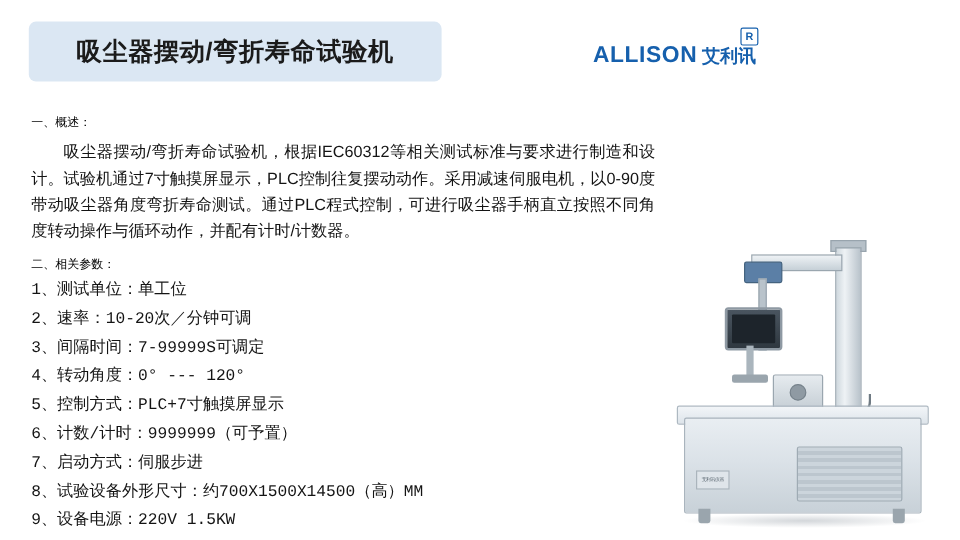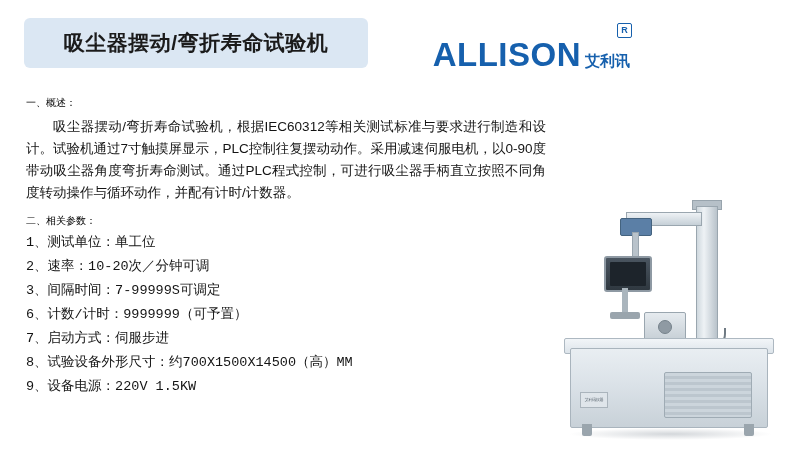--- a/index.html
+++ b/index.html
@@ -44,21 +44,21 @@
   
   .logo {
     position: absolute;
     right: 22px;
     top: 36px;
     display: flex;
     align-items: baseline;
     gap: 4px;
   }
   .logo .logo-en {
-    font-size: 33px;
+    font-size: 19px;
     font-weight: bold;
     color: #1660ad;
     letter-spacing: 0.5px;
   }
   .logo .logo-cn {
     font-size: 15px;
     font-weight: bold;
     color: #1660ad;
     letter-spacing: 0px;
   }
@@ -317,20 +317,22 @@
   </div>
 
   <div class="content">
     <p class="section-head">一、概述：</p>
     <p class="overview-para">吸尘器摆动/弯折寿命试验机，根据IEC60312等相关测试标准与要求进行制造和设计。试验机通过7寸触摸屏显示，PLC控制往复摆动动作。采用减速伺服电机，以0-90度带动吸尘器角度弯折寿命测试。通过PLC程式控制，可进行吸尘器手柄直立按照不同角度转动操作与循环动作，并配有计时/计数器。</p>
     <p class="section-head">二、相关参数：</p>
     <ul class="params">
       <li>1、测试单位：单工位</li>
       <li>2、速率：10-20次／分钟可调</li>
       <li>3、间隔时间：7-99999S可调定</li>
+      <li>4、转动角度：0°  ---  120°</li>
+      <li>5、控制方式：PLC+7寸触摸屏显示</li>
       <li>6、计数/计时：9999999（可予置）</li>
       <li>7、启动方式：伺服步进</li>
       <li>8、试验设备外形尺寸：约700X1500X14500（高）MM</li>
       <li>9、设备电源：220V  1.5KW</li>
     </ul>
   </div>
 
   <div class="machine">
     <div class="m-shadow"></div>
     <div class="m-column-cap"></div>

